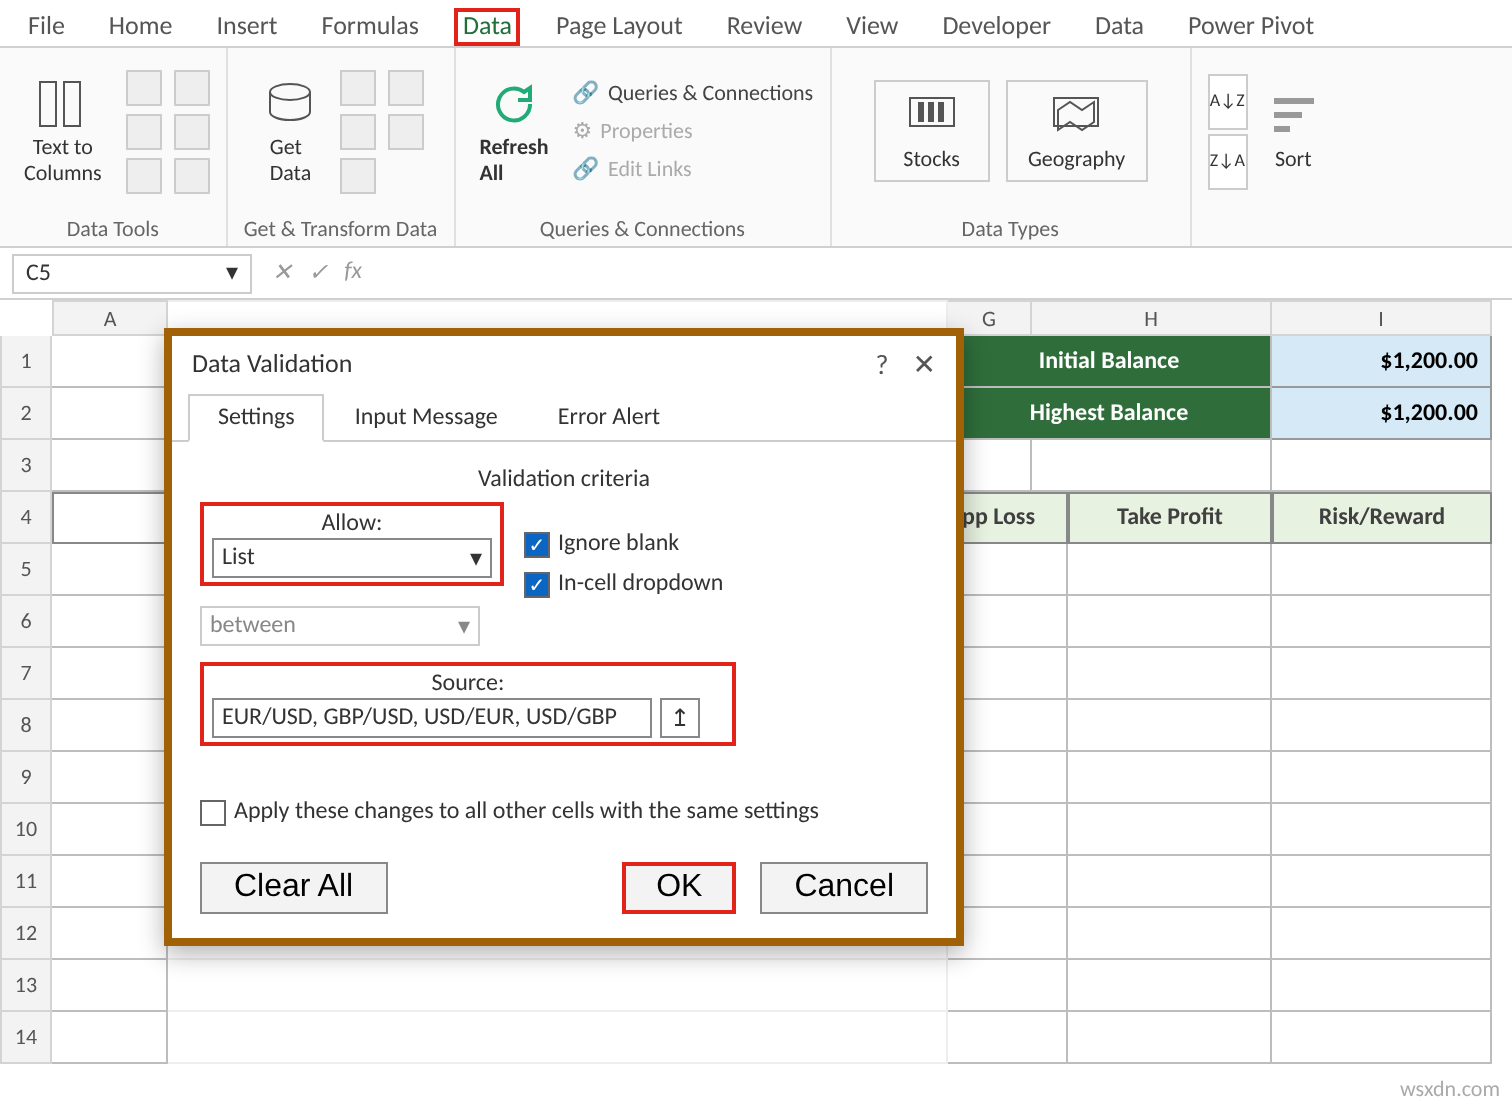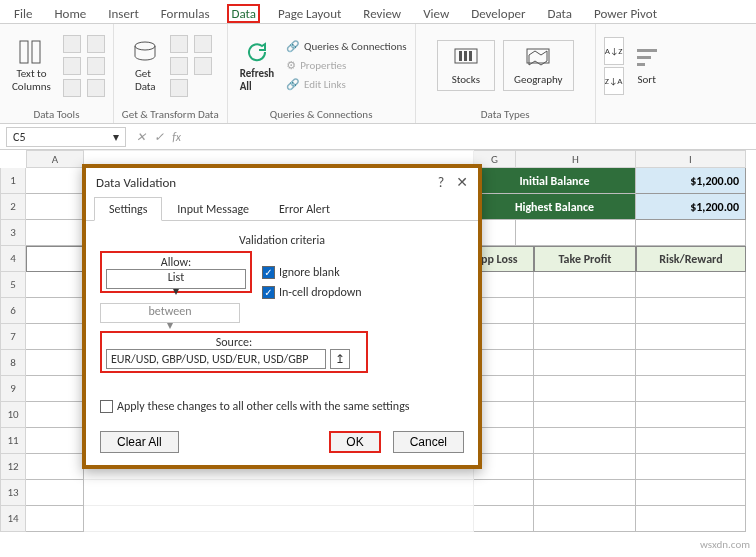--- a/index.html
+++ b/index.html
@@ -110,39 +110,38 @@
   .dlg-body { padding:8px 14px 10px 14px;text-align:center; }
   .fieldset-label { font-size:12px; margin:4px 0 4px 0; }
   .lbl { font-size:12px; color:#333; }
   .lbl.dim { color:#999; }
   .form-row { display:flex; align-items:center; gap:10px; margin:2px 0; }
   .hl-box { border:2px solid #e2231a; padding:2px 4px; }
   .combo {
     display:flex; align-items:center; justify-content:space-between;
     width:140px; height:20px; border:1px solid #888; background:#fff; padding:0 4px;
     font-size:12px;
-    flex-direction:column;
   }
   .combo.dim { color:#888; border-color:#ccc; }
   .chk { display:flex; align-items:center; gap:4px; font-size:12px; }
   .chk-box {
     width:13px; height:13px; border:1px solid #666; background:#0a66c2;
     display:flex; align-items:center; justify-content:center; color:#fff; font-size:10px;
   }
   .chk-box.empty { background:#fff; }
   .src-input {
     width:220px; height:20px; border:1px solid #888; padding:0 4px; font-size:12px;
     display:flex; align-items:center;
   }
   .range-btn {
     width:20px; height:20px; border:1px solid #888; display:flex; align-items:center; justify-content:center;
   }
   .dlg-btns { display:flex; justify-content:space-between; padding:8px 14px 12px 14px; }
   .btn {
-    padding:3px 16px; border:1px solid #888; background:#f3f3f3; font-size:12px;
+    padding:3px 16px; border:1px solid #888; background:#f3f3f3; font-size:16px;
   }
   .btn.hl { border:2px solid #e2231a; padding:2px 15px; }
   .watermark {
     position:absolute; right:6px; bottom:6px; font-size:11px; color:#aaa;
   }
   svg { display:block; }
 </style>
 </head>
 <body>
 

